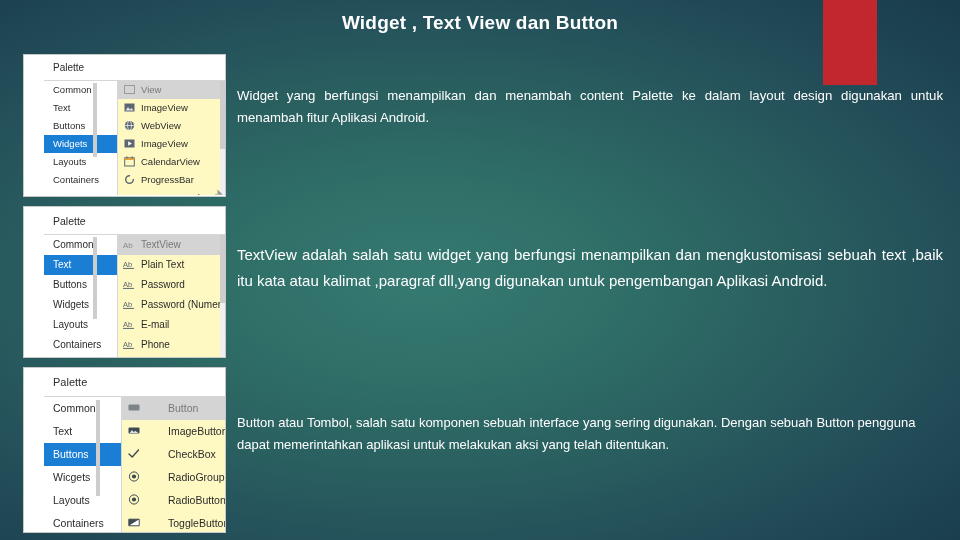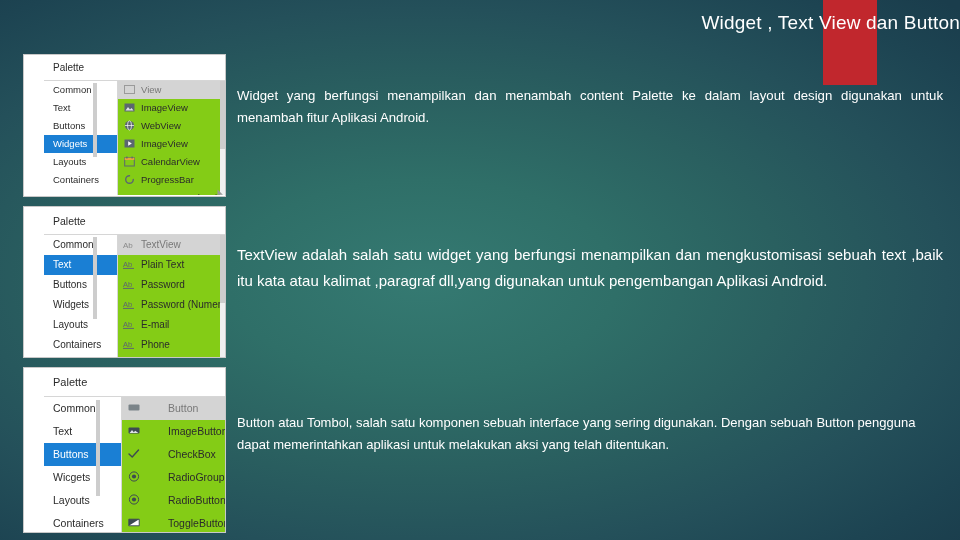--- a/index.html
+++ b/index.html
@@ -9,22 +9,22 @@
     position:relative;width:960px;height:540px;overflow:hidden;
     background:
       radial-gradient(ellipse 78% 72% at 44% 52%, #357a72 0%, #2f6f68 26%, #2a6060 48%, #24505a 70%, #1d4452 88%, #1a3d4c 100%);
   }
 
   
   #red-bar{position:absolute;left:823px;top:0;width:54px;height:85px;background:#c1272d;}
 
   
   #title{
-    position:absolute;left:0;top:12px;width:960px;text-align:right;
-    color:#ffffff;font-size:19px;font-weight:normal;letter-spacing:.2px;
+    position:absolute;left:0;top:12px;width:960px;text-align:center;
+    color:#ffffff;font-size:19px;font-weight:bold;letter-spacing:.2px;
   }
 
   
   .para{
     position:absolute;color:#ffffff;font-weight:400;
     font-family:"Liberation Sans",sans-serif;
   }
   #para1{left:237px;top:85px;width:706px;font-size:13.2px;line-height:22px;text-align:justify;}
   #para2{left:237px;top:242px;width:706px;font-size:15px;line-height:26px;text-align:justify;}
   #para3{left:237px;top:412px;width:706px;font-size:13px;line-height:22px;}
@@ -43,21 +43,21 @@
   .pal-body{display:flex;height:calc(100% - 27px);}
   .pal-cats{
     width:74px;background:#ffffff;border-right:1px solid #d6d6d6;
     box-sizing:border-box;flex:0 0 74px;
   }
   .cat{
     height:18px;line-height:18px;padding-left:9px;font-size:9.5px;color:#2b2b2b;
     white-space:nowrap;overflow:hidden;box-sizing:border-box;
   }
   .cat.sel{background:#1a7fd4;color:#ffffff;}
-  .pal-items{flex:1;background:#84cc16;position:relative;overflow:hidden;}
+  .pal-items{flex:1;background:#fef9c3;position:relative;overflow:hidden;}
   .itm{
     height:18px;line-height:18px;font-size:9.5px;color:#2b2b2b;
     display:flex;align-items:center;padding-left:5px;white-space:nowrap;
     box-sizing:border-box;
   }
   .itm.sel{background:#d4d4d4;color:#787878;}
   .ico{
     width:13px;height:13px;margin-right:5px;flex:0 0 13px;
     display:inline-flex;align-items:flex-start;justify-content:center;
   }

